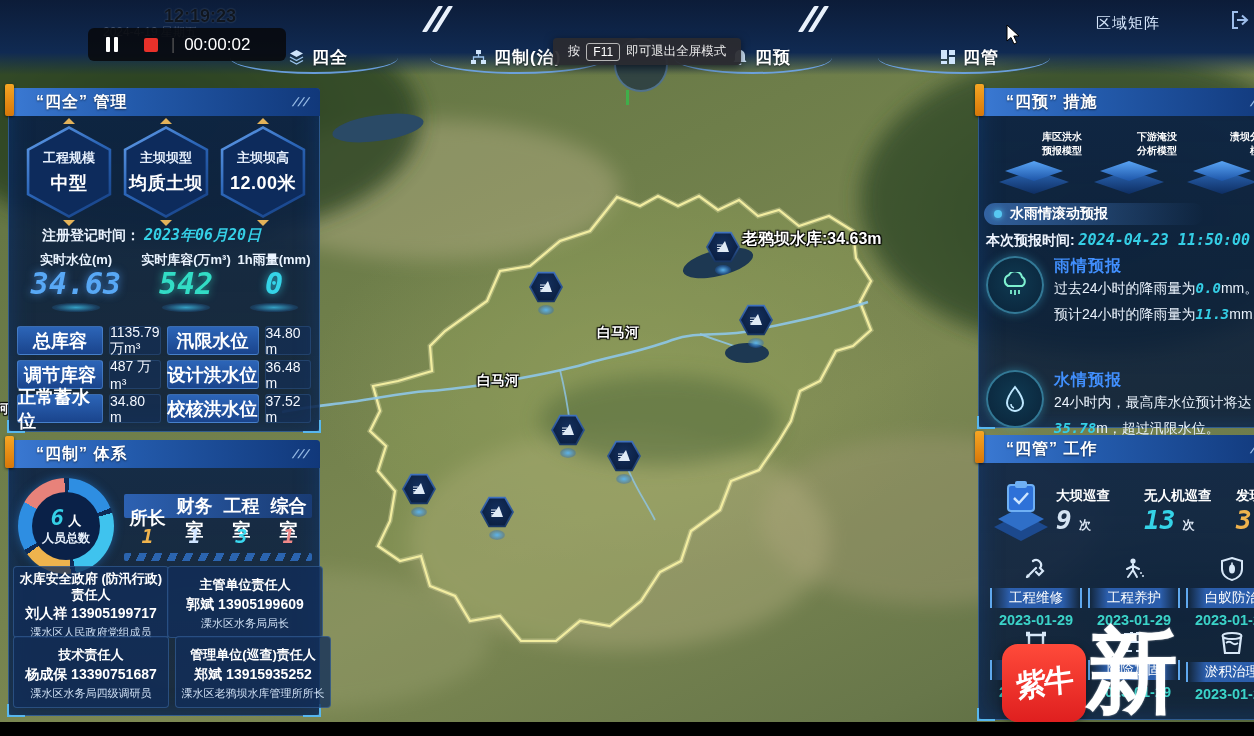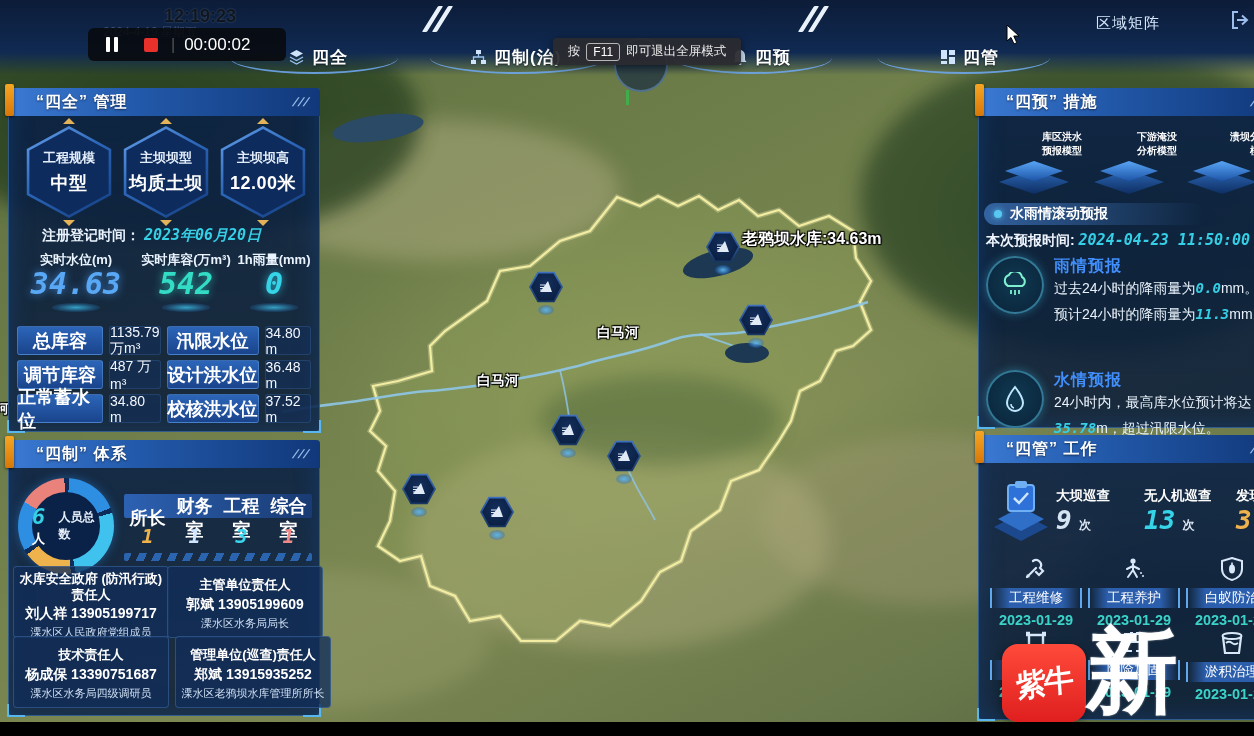--- a/index.html
+++ b/index.html
@@ -93,21 +93,21 @@
   .vlabel{background:linear-gradient(180deg,#2c65b8,#1a448c);border-radius:3px;color:#fff;font-weight:bold;
     font-size:18px;display:flex;align-items:center;justify-content:center;height:27px;border:1px solid rgba(120,180,240,.35);}
   .vvalue{background:rgba(18,48,96,.5);border-radius:3px;color:#f2f7ff;font-size:14px;display:flex;
     align-items:center;justify-content:center;height:27px;border:1px solid rgba(90,150,220,.2);}
   
   #donut{position:absolute;left:10px;top:38px;width:96px;height:96px;border-radius:50%;
     background:conic-gradient(from -60deg,#e8827a 0 58deg,#0e2c58 58deg 64deg,#2e8ee2 64deg 128deg,#0e2c58 128deg 134deg,
       #3fc3ee 134deg 228deg,#0e2c58 228deg 234deg,#efb34d 234deg 294deg,#0e2c58 294deg 300deg,#2e8ee2 300deg 360deg);
     box-shadow:0 0 10px rgba(40,130,220,.5);}
   #donuthole{position:absolute;left:14px;top:14px;width:68px;height:68px;border-radius:50%;background:#0a2148;
-    display:flex;flex-direction:row;align-items:center;justify-content:center;}
+    display:flex;flex-direction:column;align-items:center;justify-content:center;}
   .rolehead{background:linear-gradient(90deg,rgba(46,100,184,.95),rgba(26,64,130,.75));display:grid;
     grid-template-columns:repeat(4,1fr);height:24px;align-items:center;border-radius:2px;}
   .rolehead div{color:#fff;font-weight:bold;font-size:18px;text-align:center;}
   .rolevals{display:grid;grid-template-columns:repeat(4,1fr);}
   .rolevals div{text-align:center;font-size:20px;}
   .hatch{height:8px;border-radius:2px;opacity:.85;
     background:repeating-linear-gradient(115deg,#2e6ec2 0 7px,rgba(0,0,0,0) 7px 14px);}
   .pcard{background:rgba(17,45,90,.78);border:1px solid rgba(96,160,230,.3);border-radius:4px;
     padding:4px 3px 2px;text-align:center;color:#fff;}
   .pcard .ct{font-size:13px;font-weight:bold;line-height:1.2;}

